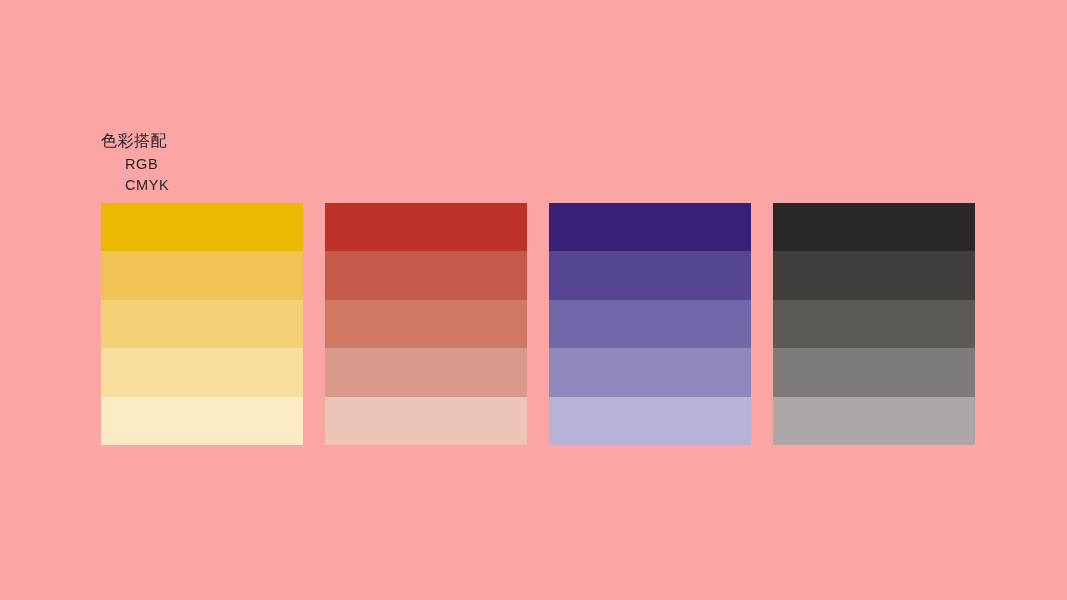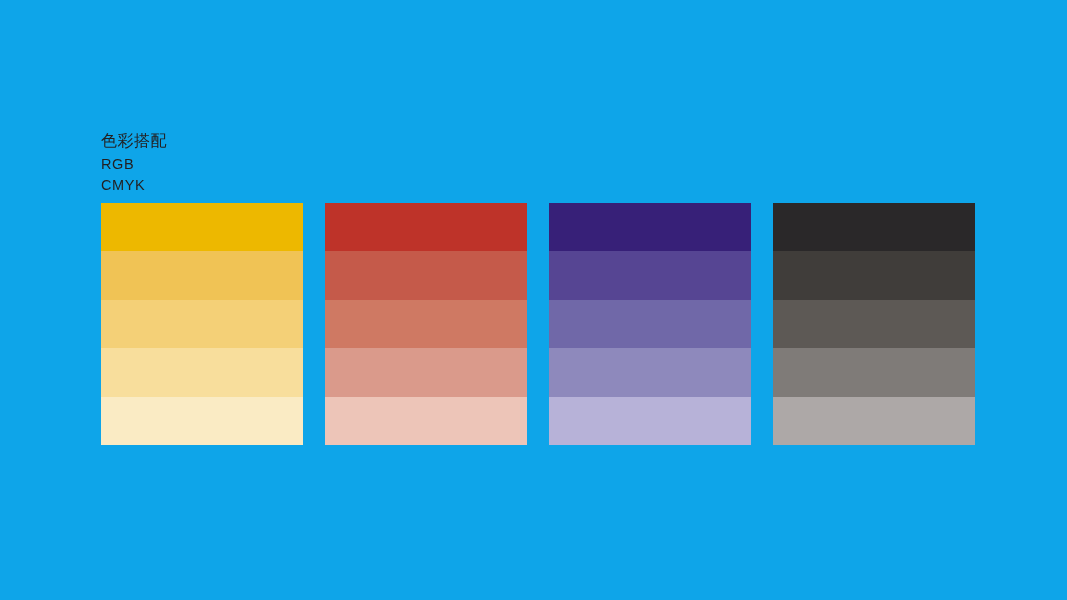--- a/index.html
+++ b/index.html
@@ -35,20 +35,21 @@
     letter-spacing: 0.5px;
     margin-bottom: 8px;
     white-space: nowrap;
   }
   .caption-line {
     font-size: 14.5px;
     color: #231f20;
     letter-spacing: 0.6px;
     margin-bottom: 6px;
     white-space: nowrap;
+    margin-left: 24px;
   }
 
   
   .palette {
     position: absolute;
     left: 101px;
     top: 203px;
     display: flex;
     gap: 22px;
   }
@@ -59,21 +60,21 @@
   }
   .swatch {
     width: 100%;
     height: 48.4px;
     display: block;
   }
 </style>
 </head>
 <body>
 
-<div class="canvas" style="background-color: #0ea5e9;">
+<div class="canvas" style="background-color: #fca5a5;">
 
   <div class="caption">
     <div class="caption-title">色彩搭配</div>
     <div class="caption-line">RGB</div>
     <div class="caption-line">CMYK</div>
   </div>
 
   <div class="palette">
 
     <div class="palette-column">

